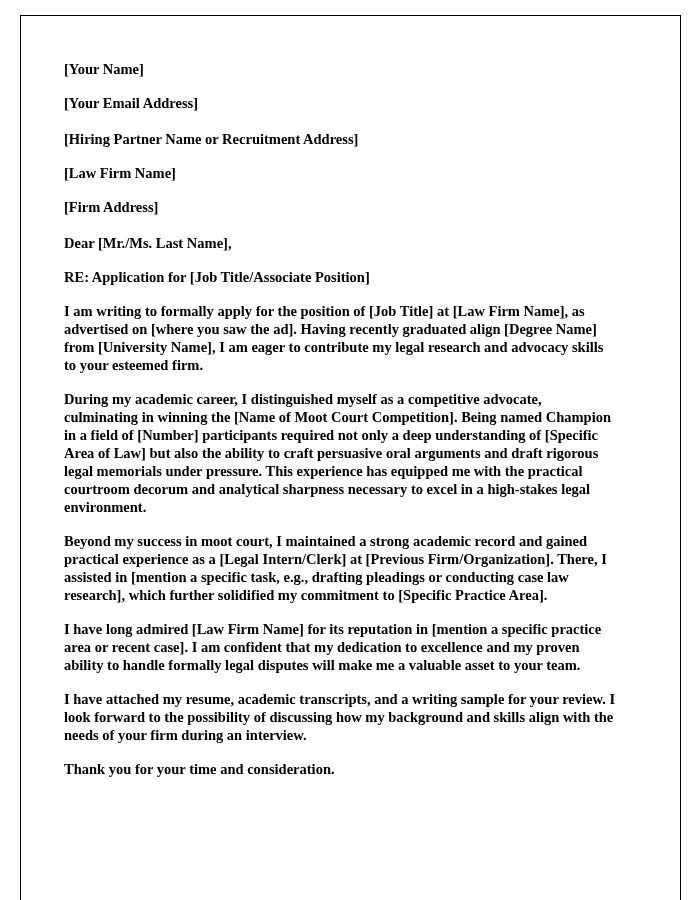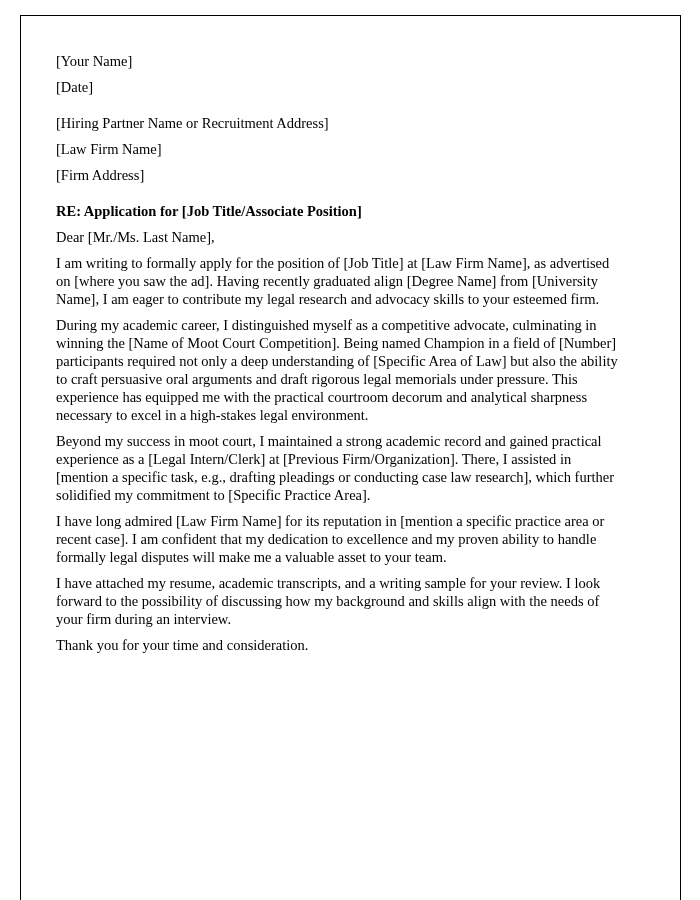--- a/index.html
+++ b/index.html
@@ -21,49 +21,50 @@
     background: #ffffff;
   }
   .letter {
     padding: 28px 46px 40px 27px;
     font-family: "Liberation Serif", "DejaVu Serif", serif;
     font-size: 14.5px;
     line-height: 18px;
     color: #000000;
   }
   .letter p {
-    margin: 8px;
+    margin: 16px;
+    font-weight: bold;
   }
   .block {
     margin: 0 0 18px 0;
   }
   .subject {
     font-weight: bold;
   }
 </style>
 </head>
 <body>
 
 <div class="page">
   <div class="letter">
 
     <div class="block">
       <p>[Your Name]</p>
-      <p>[Date]</p>
+      <p>[Your Email Address]</p>
     </div>
 
     <div class="block">
       <p>[Hiring Partner Name or Recruitment Address]</p>
       <p>[Law Firm Name]</p>
       <p>[Firm Address]</p>
     </div>
 
+    <p class="block">Dear [Mr./Ms. Last Name],</p>
+
     <p class="block subject">RE: Application for [Job Title/Associate Position]</p>
-
-    <p class="block">Dear [Mr./Ms. Last Name],</p>
 
     <p class="block">I am writing to formally apply for the position of [Job Title] at [Law Firm Name], as advertised on [where you saw the ad]. Having recently graduated align [Degree Name] from [University Name], I am eager to contribute my legal research and advocacy skills to your esteemed firm.</p>
     <p class="block">During my academic career, I distinguished myself as a competitive advocate, culminating in winning the [Name of Moot Court Competition]. Being named Champion in a field of [Number] participants required not only a deep understanding of [Specific Area of Law] but also the ability to craft persuasive oral arguments and draft rigorous legal memorials under pressure. This experience has equipped me with the practical courtroom decorum and analytical sharpness necessary to excel in a high-stakes legal environment.</p>
     <p class="block">Beyond my success in moot court, I maintained a strong academic record and gained practical experience as a [Legal Intern/Clerk] at [Previous Firm/Organization]. There, I assisted in [mention a specific task, e.g., drafting pleadings or conducting case law research], which further solidified my commitment to [Specific Practice Area].</p>
     <p class="block">I have long admired [Law Firm Name] for its reputation in [mention a specific practice area or recent case]. I am confident that my dedication to excellence and my proven ability to handle formally legal disputes will make me a valuable asset to your team.</p>
     <p class="block">I have attached my resume, academic transcripts, and a writing sample for your review. I look forward to the possibility of discussing how my background and skills align with the needs of your firm during an interview.</p>
     <p class="block">Thank you for your time and consideration.</p>
 
 
   </div>

